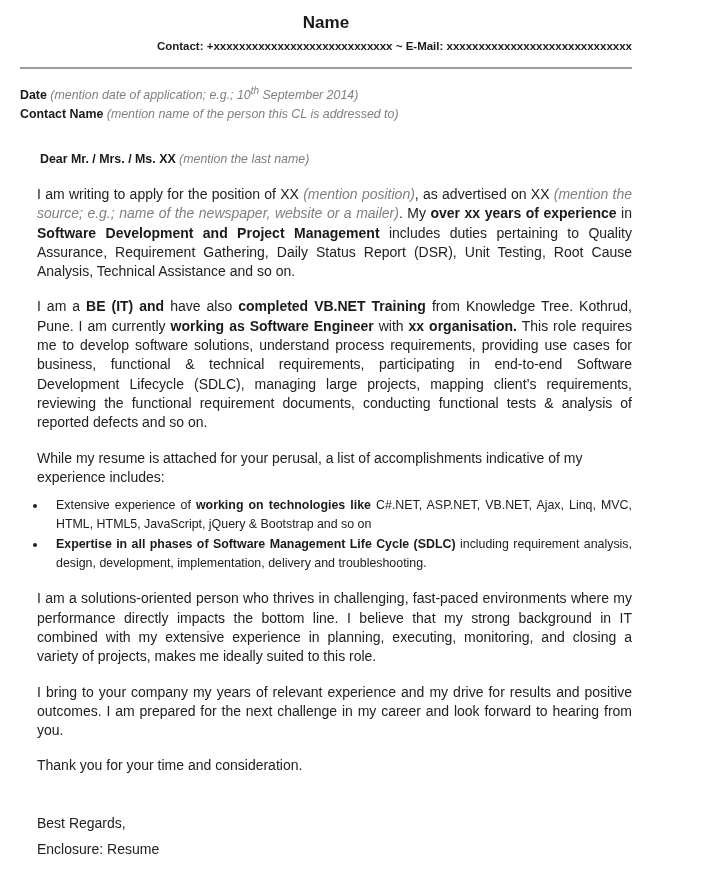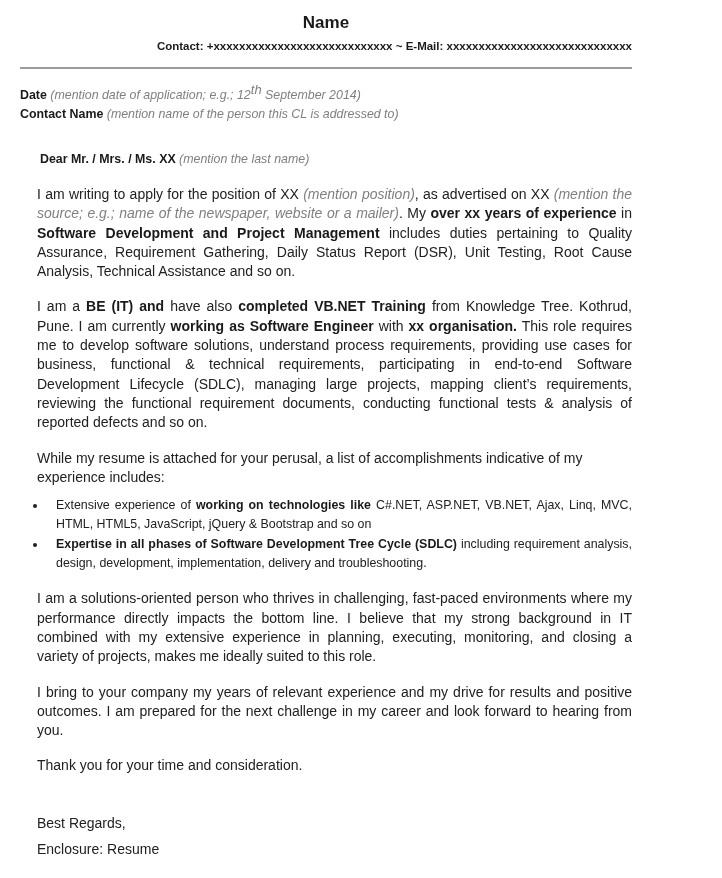--- a/index.html
+++ b/index.html
@@ -46,50 +46,50 @@
   }
 
   .closing-regards { margin-top: 38px; }
   .signature { margin-top: 59px; font-weight: bold; }
   .enclosure { margin-top: 7px; }
 
   
   .b { font-weight: bold; color: #1a1a1a; }
   .i { font-style: italic; }
   .g { color: #7f7f7f; }
-  sup { font-size: 13px; line-height: 0; }
+  sup { font-size: 10px; line-height: 0; }
 </style>
 </head>
 <body>
 
 <div class="page">
 
   <header class="doc-header">
     <div class="doc-name">Name</div>
     <div class="contact-line"><span class="b">Contact: </span><span class="b">+xxxxxxxxxxxxxxxxxxxxxxxxxxxx</span><span class="b"> ~ </span><span class="b">E-Mail: </span><span class="b">xxxxxxxxxxxxxxxxxxxxxxxxxxxxx</span></div>
   </header>
 
   <hr class="divider">
 
   <section class="recipient">
-    <div class="line"><span class="b">Date </span><span class="i g">(mention date of application; e.g.; 12</span><sup class="i g">th</sup><span class="i g"> September 2014)</span></div>
+    <div class="line"><span class="b">Date </span><span class="i g">(mention date of application; e.g.; 10</span><sup class="i g">th</sup><span class="i g"> September 2014)</span></div>
     <div class="line"><span class="b">Contact Name </span><span class="i g">(mention name of the person this CL is addressed to)</span></div>
   </section>
 
   <div class="line salutation"><span class="b">Dear Mr. / Mrs. / Ms. XX </span><span class="i g">(mention the last name)</span></div>
 
   <p class="para"><span>I am writing to apply for the position of XX </span><span class="i g">(mention position)</span><span>, as advertised on XX </span><span class="i g">(mention the source; e.g.; name of the newspaper, website or a mailer)</span><span>. My </span><span class="b">over xx years of experience</span><span> in </span><span class="b">Software Development and Project Management</span><span> includes duties pertaining to Quality Assurance, Requirement Gathering, Daily Status Report (DSR), Unit Testing, Root Cause Analysis, Technical Assistance and so on.</span></p>
 
   <p class="para"><span>I am a </span><span class="b">BE (IT) and</span><span> have also </span><span class="b">completed VB.NET Training</span><span> from Knowledge Tree. Kothrud, Pune. I am currently </span><span class="b">working as Software Engineer</span><span> with </span><span class="b">xx organisation.</span><span> This role requires me to develop software solutions, understand process requirements, providing use cases for business, functional &amp; technical requirements, participating in end-to-end Software Development Lifecycle (SDLC), managing large projects, mapping client’s requirements, reviewing the functional requirement documents, conducting functional tests &amp; analysis of reported defects and so on.</span></p>
 
   <p class="para no-justify">While my resume is attached for your perusal, a list of accomplishments indicative of my experience includes:</p>
 
   <ul class="accomplishments">
     <li><span>Extensive experience of </span><span class="b">working on technologies like</span><span> C#.NET, ASP.NET, VB.NET, Ajax, Linq, MVC, HTML, HTML5, JavaScript, jQuery &amp; Bootstrap and so on</span></li>
-    <li><span class="b">Expertise in all phases of Software Development Tree Cycle (SDLC)</span><span> including requirement analysis, design, development, implementation, delivery and troubleshooting.</span></li>
+    <li><span class="b">Expertise in all phases of Software Management Life Cycle (SDLC)</span><span> including requirement analysis, design, development, implementation, delivery and troubleshooting.</span></li>
   </ul>
 
   <p class="para">I am a solutions-oriented person who thrives in challenging, fast-paced environments where my performance directly impacts the bottom line. I believe that my strong background in IT combined with my extensive experience in planning, executing, monitoring, and closing a variety of projects, makes me ideally suited to this role.</p>
 
   <p class="para">I bring to your company my years of relevant experience and my drive for results and positive outcomes. I am prepared for the next challenge in my career and look forward to hearing from you.</p>
 
   <p class="para no-justify">Thank you for your time and consideration.</p>
 
   <p class="para no-justify closing-regards">Best Regards,</p>
 

